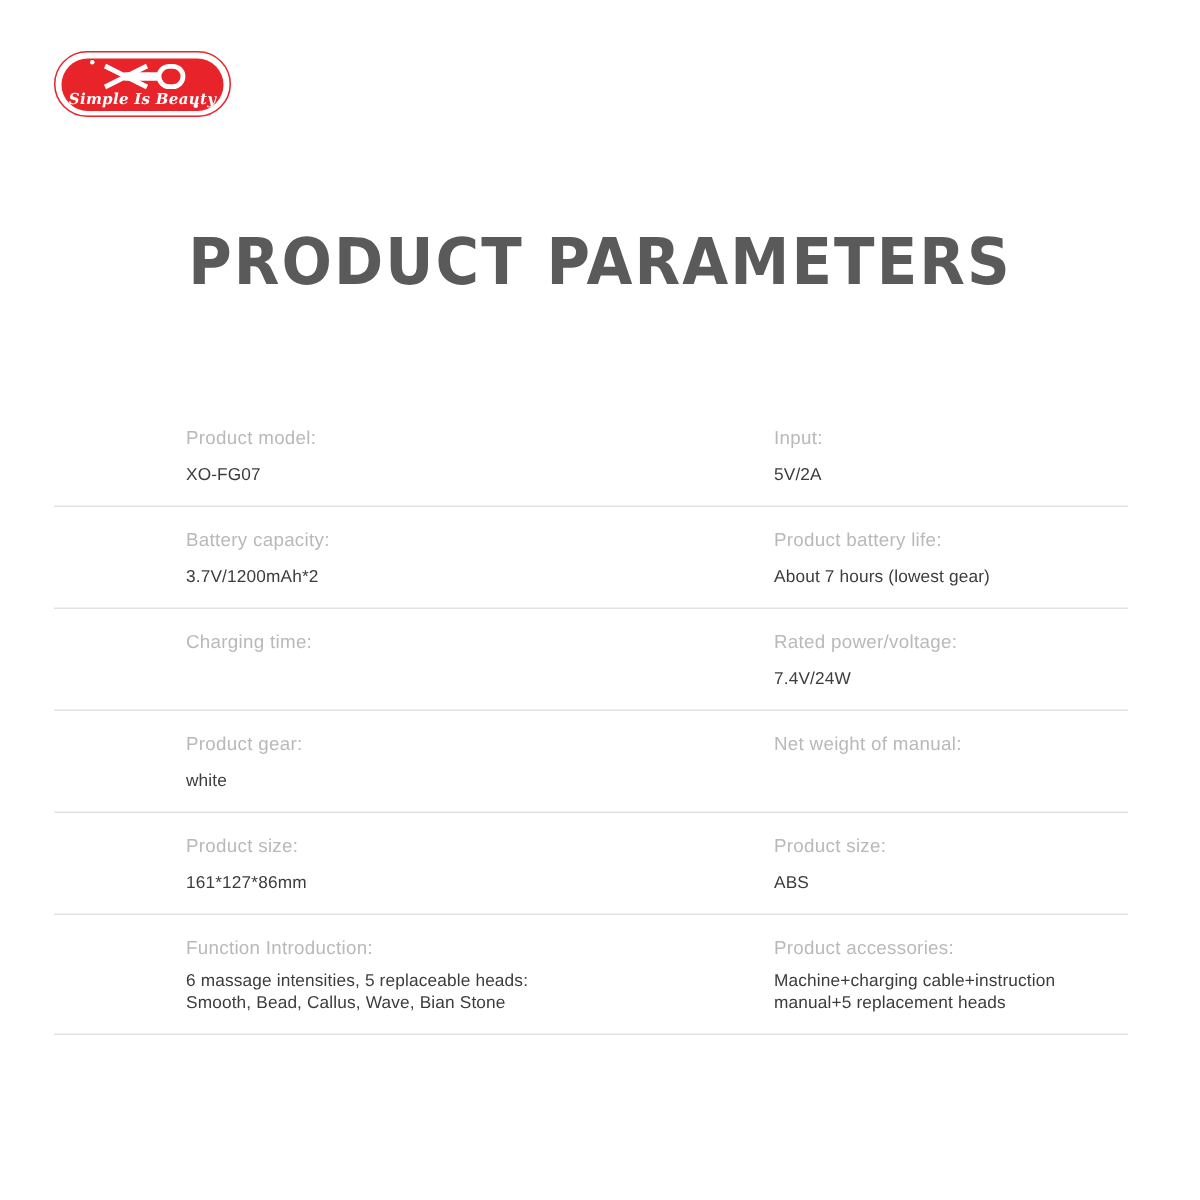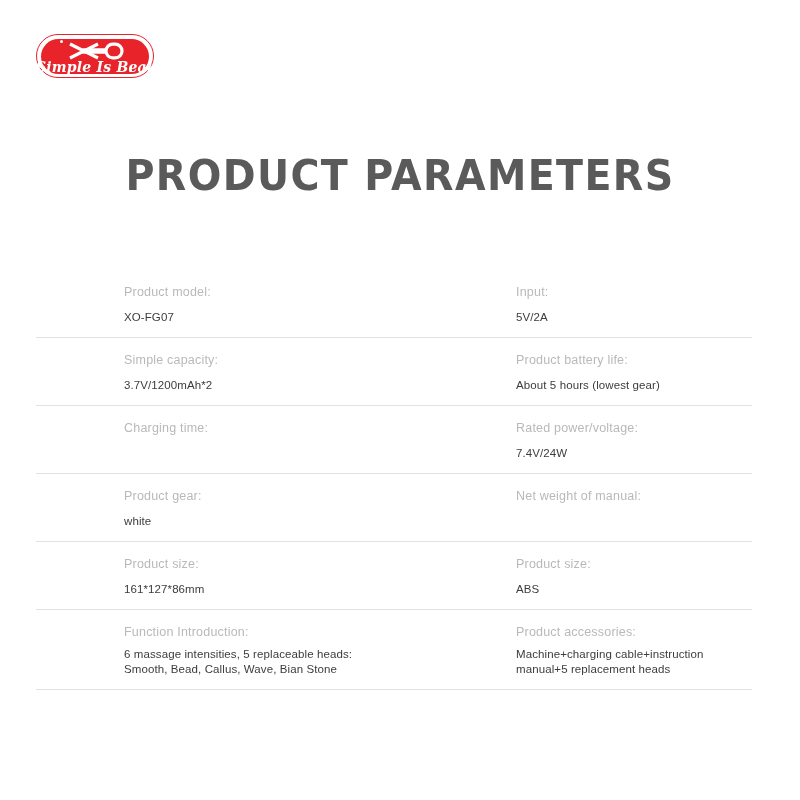--- a/index.html
+++ b/index.html
@@ -59,21 +59,21 @@
   }
   #brand-logo .logo-tagline {
     position: absolute;
     left: 0; right: 0;
     bottom: 6px;
     text-align: center;
     color: #ffffff;
     font-family: "DejaVu Serif", serif;
     font-style: italic;
     font-weight: bold;
-    font-size: 14px;
+    font-size: 10px;
     letter-spacing: 0.2px;
     line-height: 10px;
     z-index: 2;
     white-space: nowrap;
   }
 
   
   #page-title {
     position: absolute;
     left: 0;
@@ -157,26 +157,26 @@
       <div class="spec-value">XO-FG07</div>
     </div>
     <div class="spec-cell right">
       <div class="spec-label">Input:</div>
       <div class="spec-value">5V/2A</div>
     </div>
   </div>
 
   <div class="spec-row">
     <div class="spec-cell left">
-      <div class="spec-label">Simple capacity:</div>
+      <div class="spec-label">Battery capacity:</div>
       <div class="spec-value">3.7V/1200mAh*2</div>
     </div>
     <div class="spec-cell right">
       <div class="spec-label">Product battery life:</div>
-      <div class="spec-value">About 5 hours (lowest gear)</div>
+      <div class="spec-value">About 7 hours (lowest gear)</div>
     </div>
   </div>
 
   <div class="spec-row">
     <div class="spec-cell left">
       <div class="spec-label">Charging time:</div>
     </div>
     <div class="spec-cell right">
       <div class="spec-label">Rated power/voltage:</div>
       <div class="spec-value">7.4V/24W</div>

